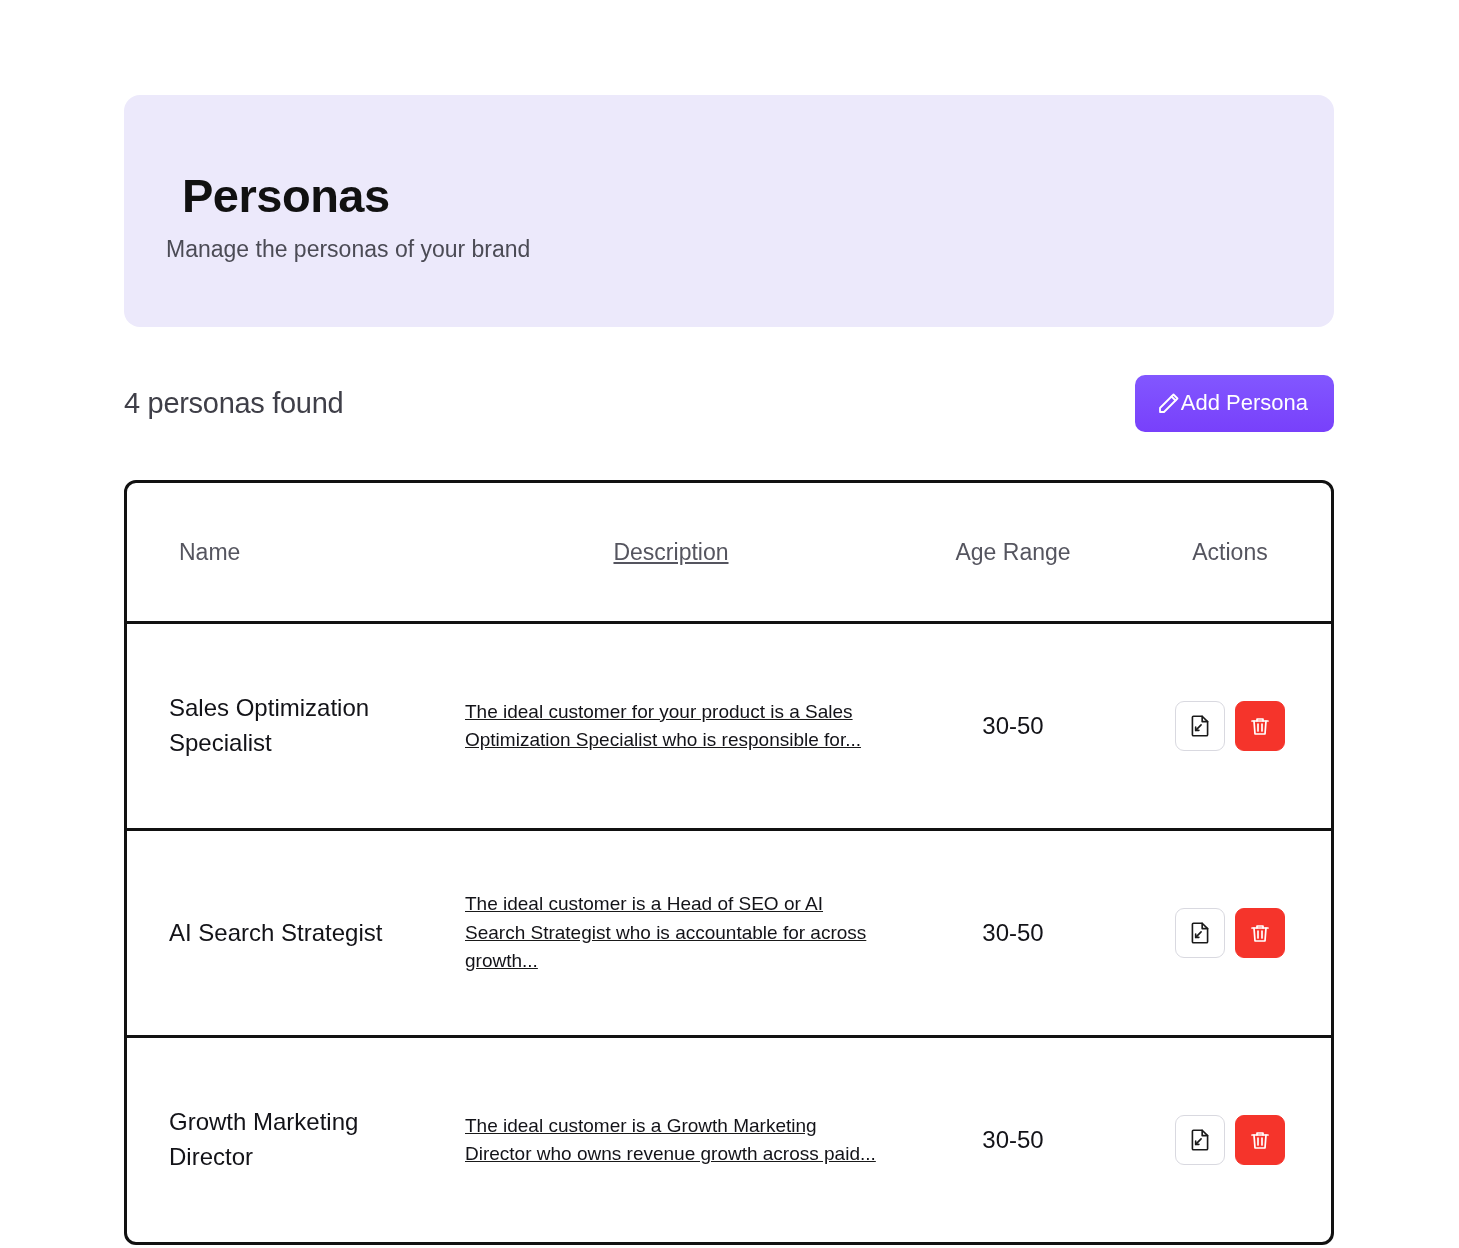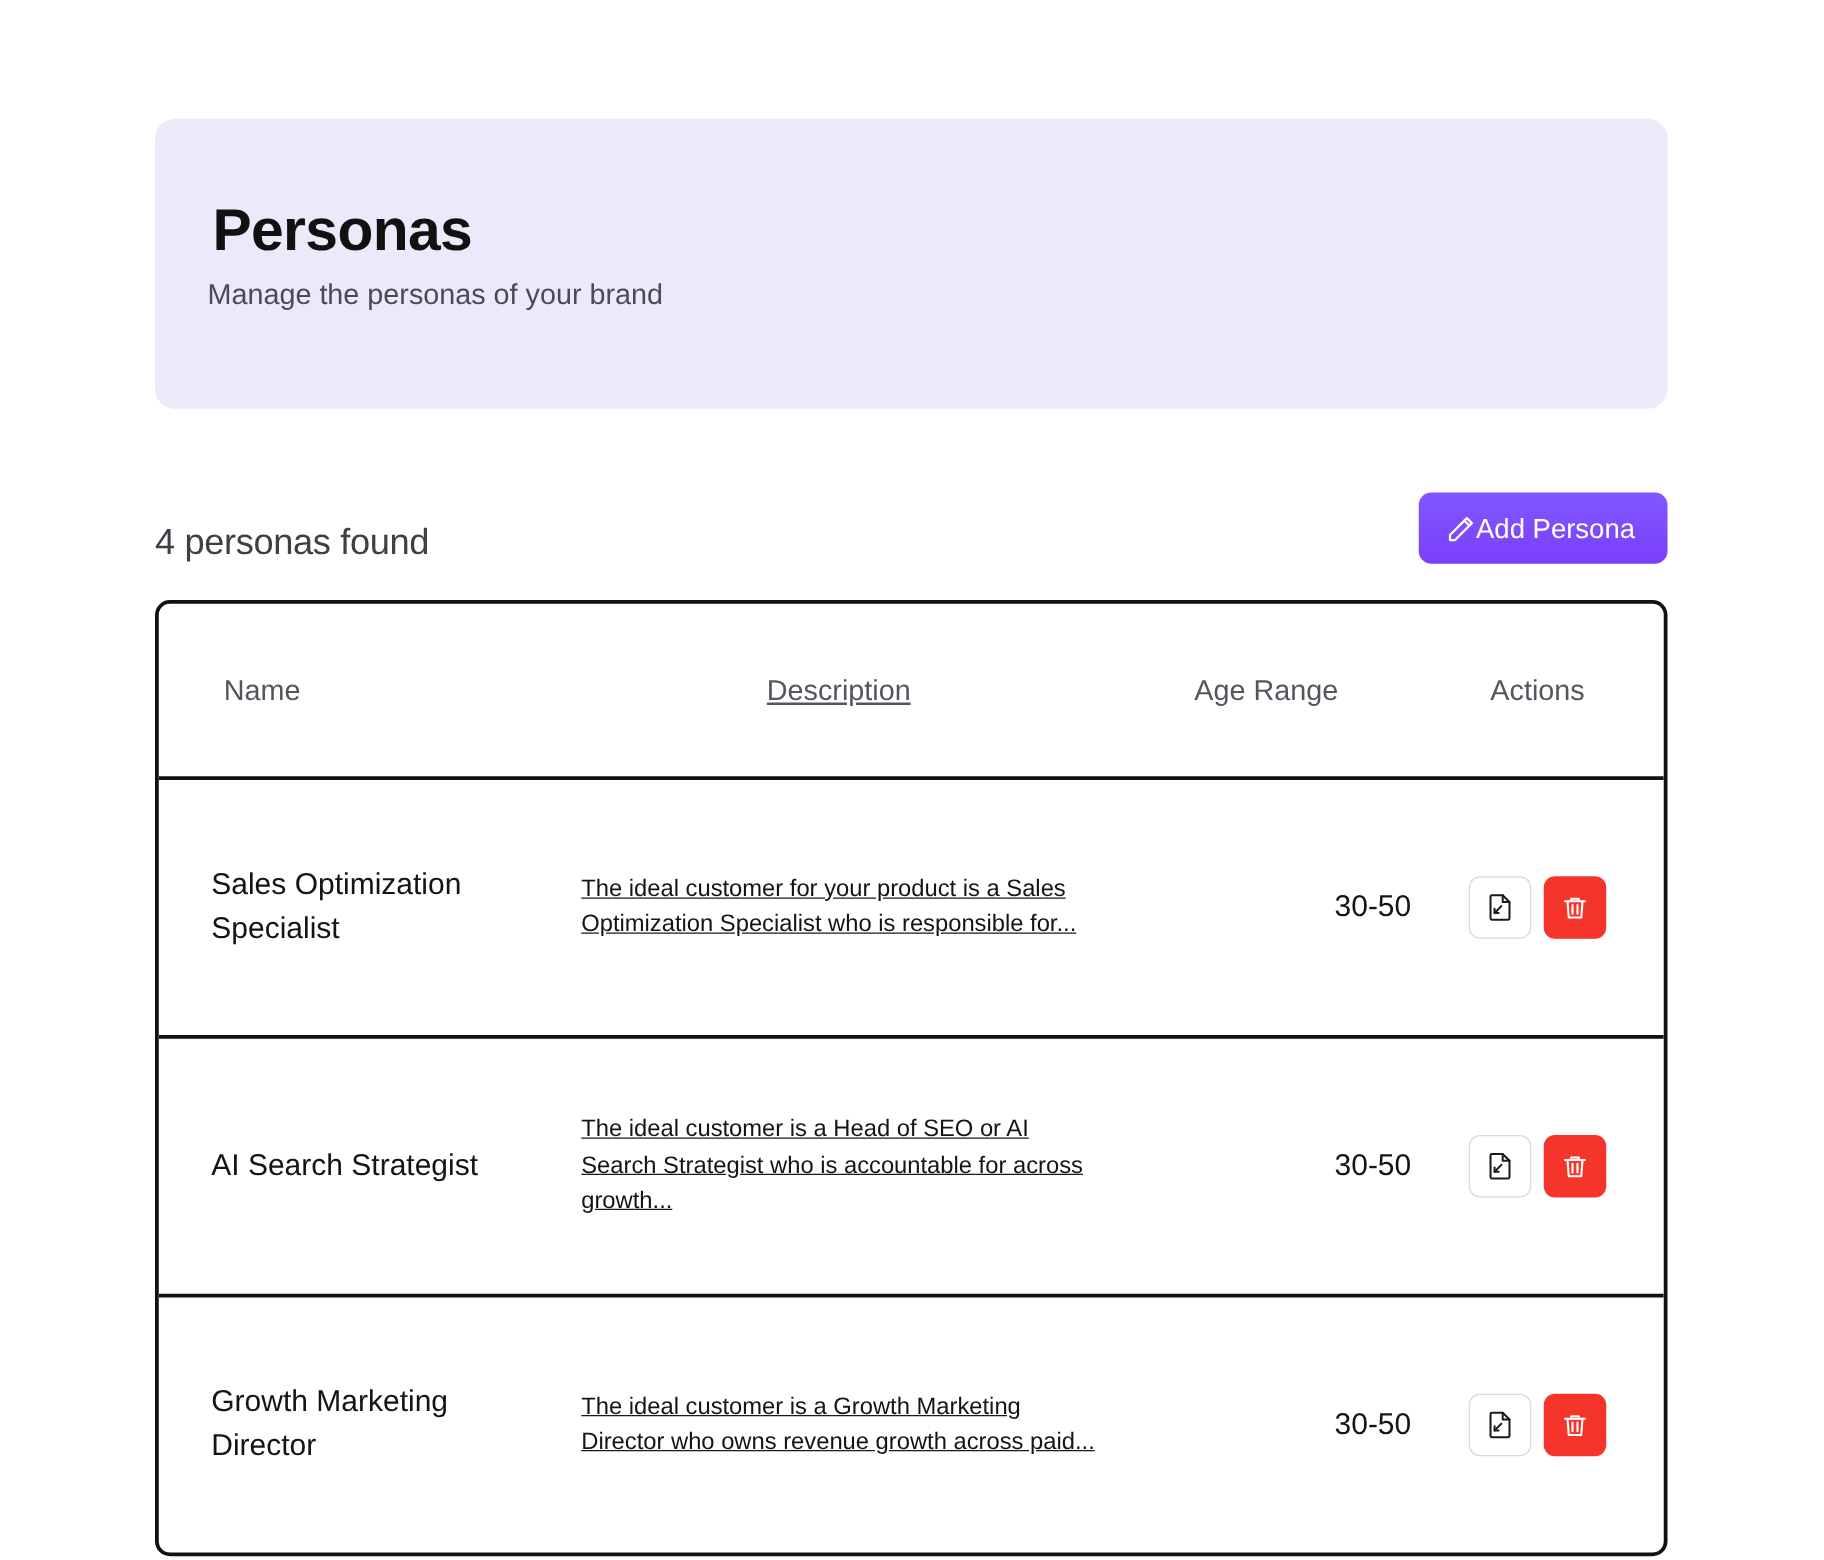--- a/index.html
+++ b/index.html
@@ -32,39 +32,39 @@
     height: 232px;
     background: #ece9fb;
     border-radius: 16px;
     padding: 60px 0 0 42px;
   }
   .banner-title {
     font-size: 47px;
     font-weight: bold;
     letter-spacing: -0.5px;
     color: #111111;
-    margin: 4px;
+    margin: 16px;
     line-height: 1.05;
   }
   .banner-sub {
     font-size: 23px;
     color: #4b4b55;
     margin-top: 14px;
     line-height: 1.2;
   }
 
   
   .count-row {
     position: absolute;
     left: 124px;
-    top: 393px;
+    top: 374px;
     width: 1210px;
     height: 58px;
     display: flex;
-    align-items: flex-end;
+    align-items: center;
     justify-content: space-between;
   }
   .count-label {
     font-size: 29px;
     color: #3f3f48;
     letter-spacing: -0.3px;
   }
   .add-btn {
     display: flex;
     align-items: center;
@@ -113,21 +113,21 @@
     padding: 0;
     height: 138px;
   }
   .thead .cell.name { justify-content: flex-start; padding-left: 52px; }
   .cell {
     display: flex;
     align-items: center;
   }
   .c-name   { width: 318px; padding: 0 18px 0 42px; }
   .c-desc   { width: 452px; padding: 0 20px 0 20px; text-decoration: underline; }
-  .c-age    { width: 232px; justify-content: flex-end; }
+  .c-age    { width: 232px; justify-content: center; }
   .c-act    { flex: 1; justify-content: center; }
 
   .body-row .cell { height: 204px; }
   .name-text {
     font-size: 24px;
     line-height: 1.45;
     color: #131318;
   }
   .desc-text {
     font-size: 19px;

